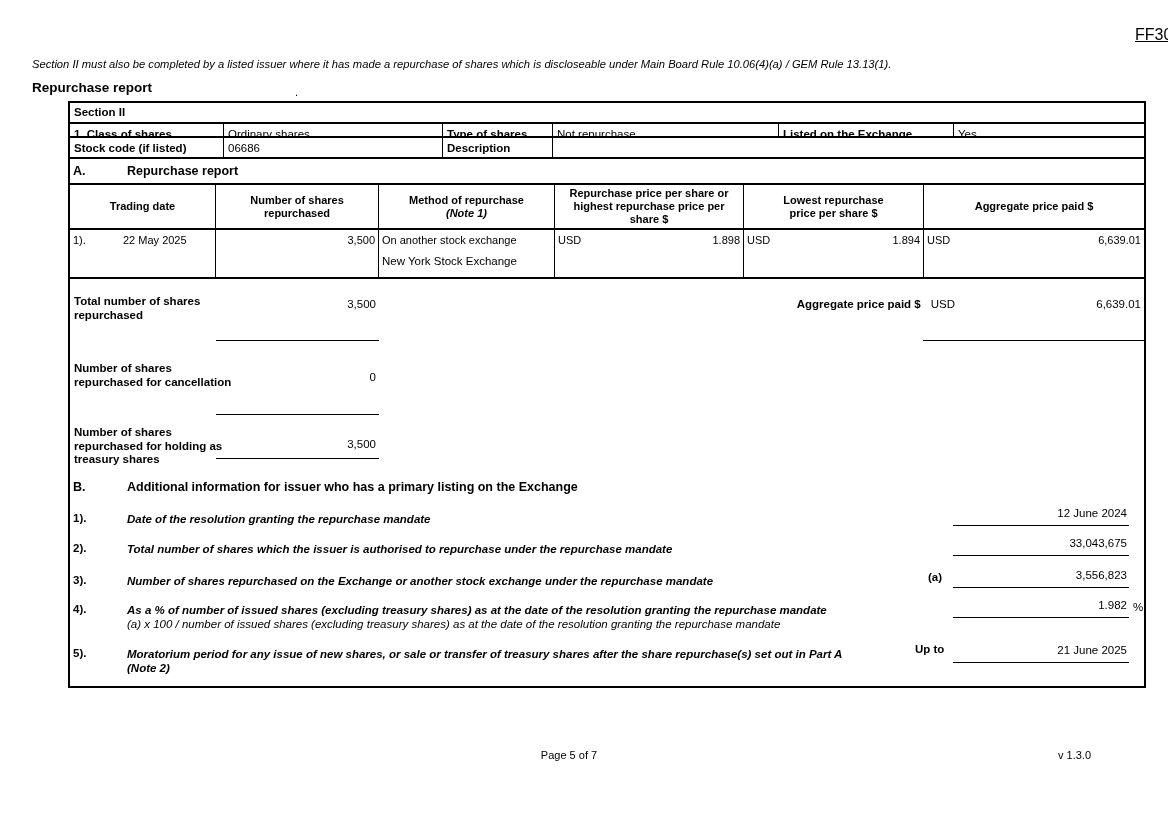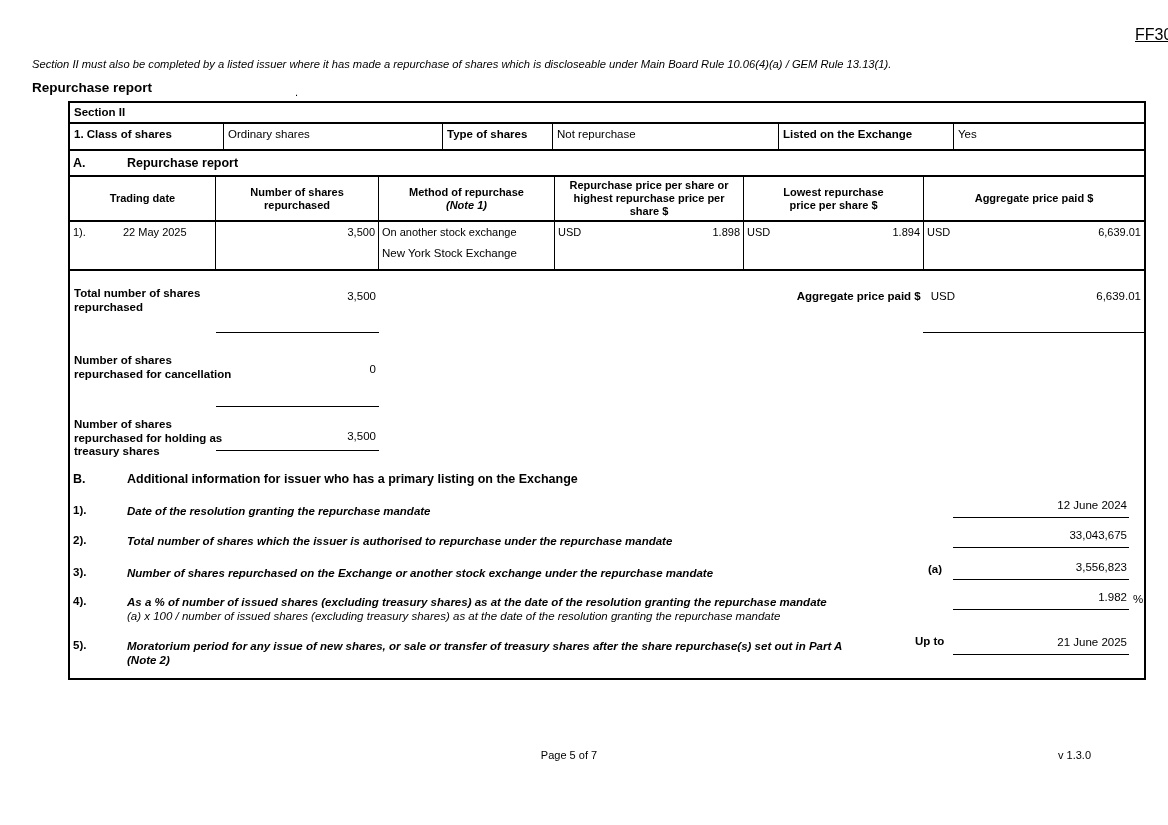--- a/index.html
+++ b/index.html
@@ -19,21 +19,21 @@
   #stray-dot { left: 295px; top: 86px; font-size: 11px; }
 
   #main-table { position: absolute; left: 30px; top: 101px; width: 1078px; border: 2px solid #000; background: #fff; margin-left: 38px; }
 
   #row-s2 { height: 21px; border-bottom: 2px solid #000; font-weight: bold; padding: 3px 4px; font-size: 11.5px; }
 
   .grid-top { display: grid; grid-template-columns: 154px 219px 110px 226px 175px auto; }
   .grid-top > div { border-right: 1.5px solid #000; padding: 4px 4px 0 4px; overflow: hidden; white-space: nowrap; }
   .grid-top > div:last-child { border-right: none; }
   .grid-top .lbl { font-weight: bold; }
-  #row-class { height: 27px; border-bottom: 2px solid #000; }
+  #row-class { height: 14px; border-bottom: 2px solid #000; }
   #row-stock { height: 21px; border-bottom: 2px solid #000; }
 
   #row-a-head { height: 26px; border-bottom: 2px solid #000; position: relative; font-size: 12.5px; font-weight: bold; }
   #row-a-head .letter { position: absolute; left: 3px; top: 5px; }
   #row-a-head .txt { position: absolute; left: 57px; top: 5px; }
 
   .grid-a { display: grid; grid-template-columns: 146px 163px 176px 189px 180px auto; }
   .grid-a > div { border-right: 1.5px solid #000; }
   .grid-a > div:last-child { border-right: none; }
 
@@ -106,20 +106,26 @@
 
   <div class="grid-top" id="row-class">
     <div class="lbl">1. Class of shares</div>
     <div class="val">Ordinary shares</div>
     <div class="lbl">Type of shares</div>
     <div class="val">Not repurchase</div>
     <div class="lbl">Listed on the Exchange</div>
     <div class="val">Yes</div>
   </div>
 
+  <div class="grid-top" id="row-stock">
+    <div class="lbl">Stock code (if listed)</div>
+    <div class="val">06686</div>
+    <div class="lbl">Description</div>
+    <div class="val" style="grid-column: 4 / 7; border-right:none;"></div>
+  </div>
 
   <div id="row-a-head">
     <span class="letter">A.</span>
     <span class="txt">Repurchase report</span>
   </div>
 
   <div class="grid-a" id="partA-header">
     <div>
         <span>Trading date</span>
       </div>

